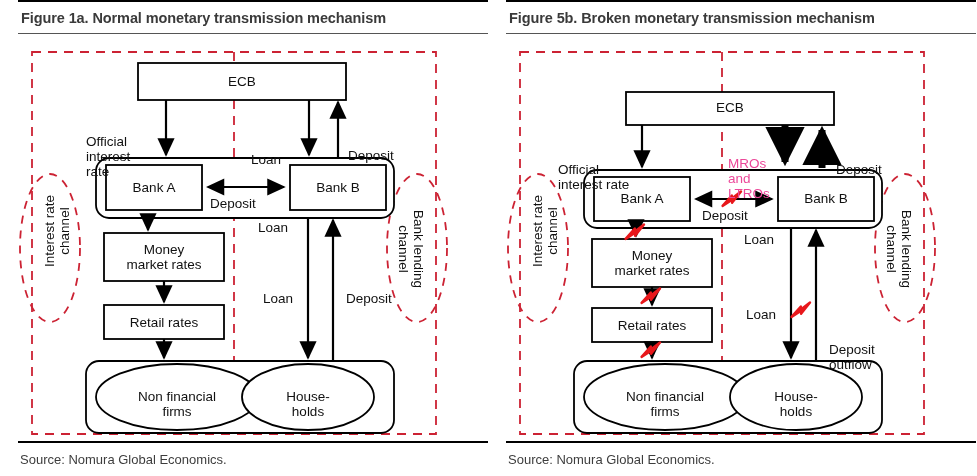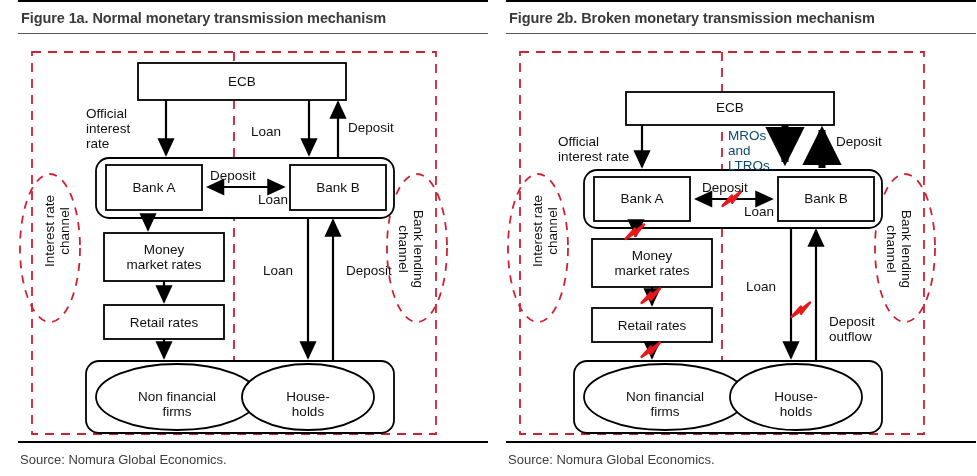--- a/index.html
+++ b/index.html
@@ -72,22 +72,23 @@
     text-decoration: underline;
   }
   .canvas svg { display: block; }
 
   .lbl {
     position: absolute;
     font-size: 13.5px;
     color: #111;
     line-height: 15px;
     white-space: pre;
-  }
-  .lbl-red { color: #0c4a6e; }
+    margin-top: 28px;
+  }
+  .lbl-red { color: #ec4899; }
 
   .vlabel-up {
     position: absolute;
     transform-origin: 0 0;
     transform: rotate(-90deg);
     font-size: 13.5px;
     line-height: 15px;
     color: #111;
     white-space: pre;
     text-align: center;
@@ -192,21 +193,21 @@
       <div class="vlabel-down" style="left:408px; top:148px; width:130px;">Bank lending
 channel</div>
     </div>
 
     <div class="rule-bottom"></div>
     <div class="source">Source: Nomura Global Economics.</div>
   </div>
 
   <div class="panel panel-right">
     <div class="rule-top"></div>
-    <div class="fig-title">Figure 2b. Broken monetary transmission mechanism</div>
+    <div class="fig-title">Figure 5b. Broken monetary transmission mechanism</div>
     <div class="rule-under-title"></div>
 
     <div class="canvas">
       <svg width="470" height="404" viewBox="0 0 470 404" xmlns="http://www.w3.org/2000/svg">
         <defs>
           <marker id="ahR" markerWidth="9" markerHeight="9" refX="7.6" refY="4.5" orient="auto" markerUnits="strokeWidth">
             <path d="M0,0.6 L8.4,4.5 L0,8.4 z" fill="#000"></path>
           </marker>
           <marker id="ahRb" markerWidth="9" markerHeight="9" refX="1" refY="4.5" orient="auto" markerUnits="strokeWidth">
             <path d="M8.4,0.6 L0,4.5 L8.4,8.4 z" fill="#000"></path>

